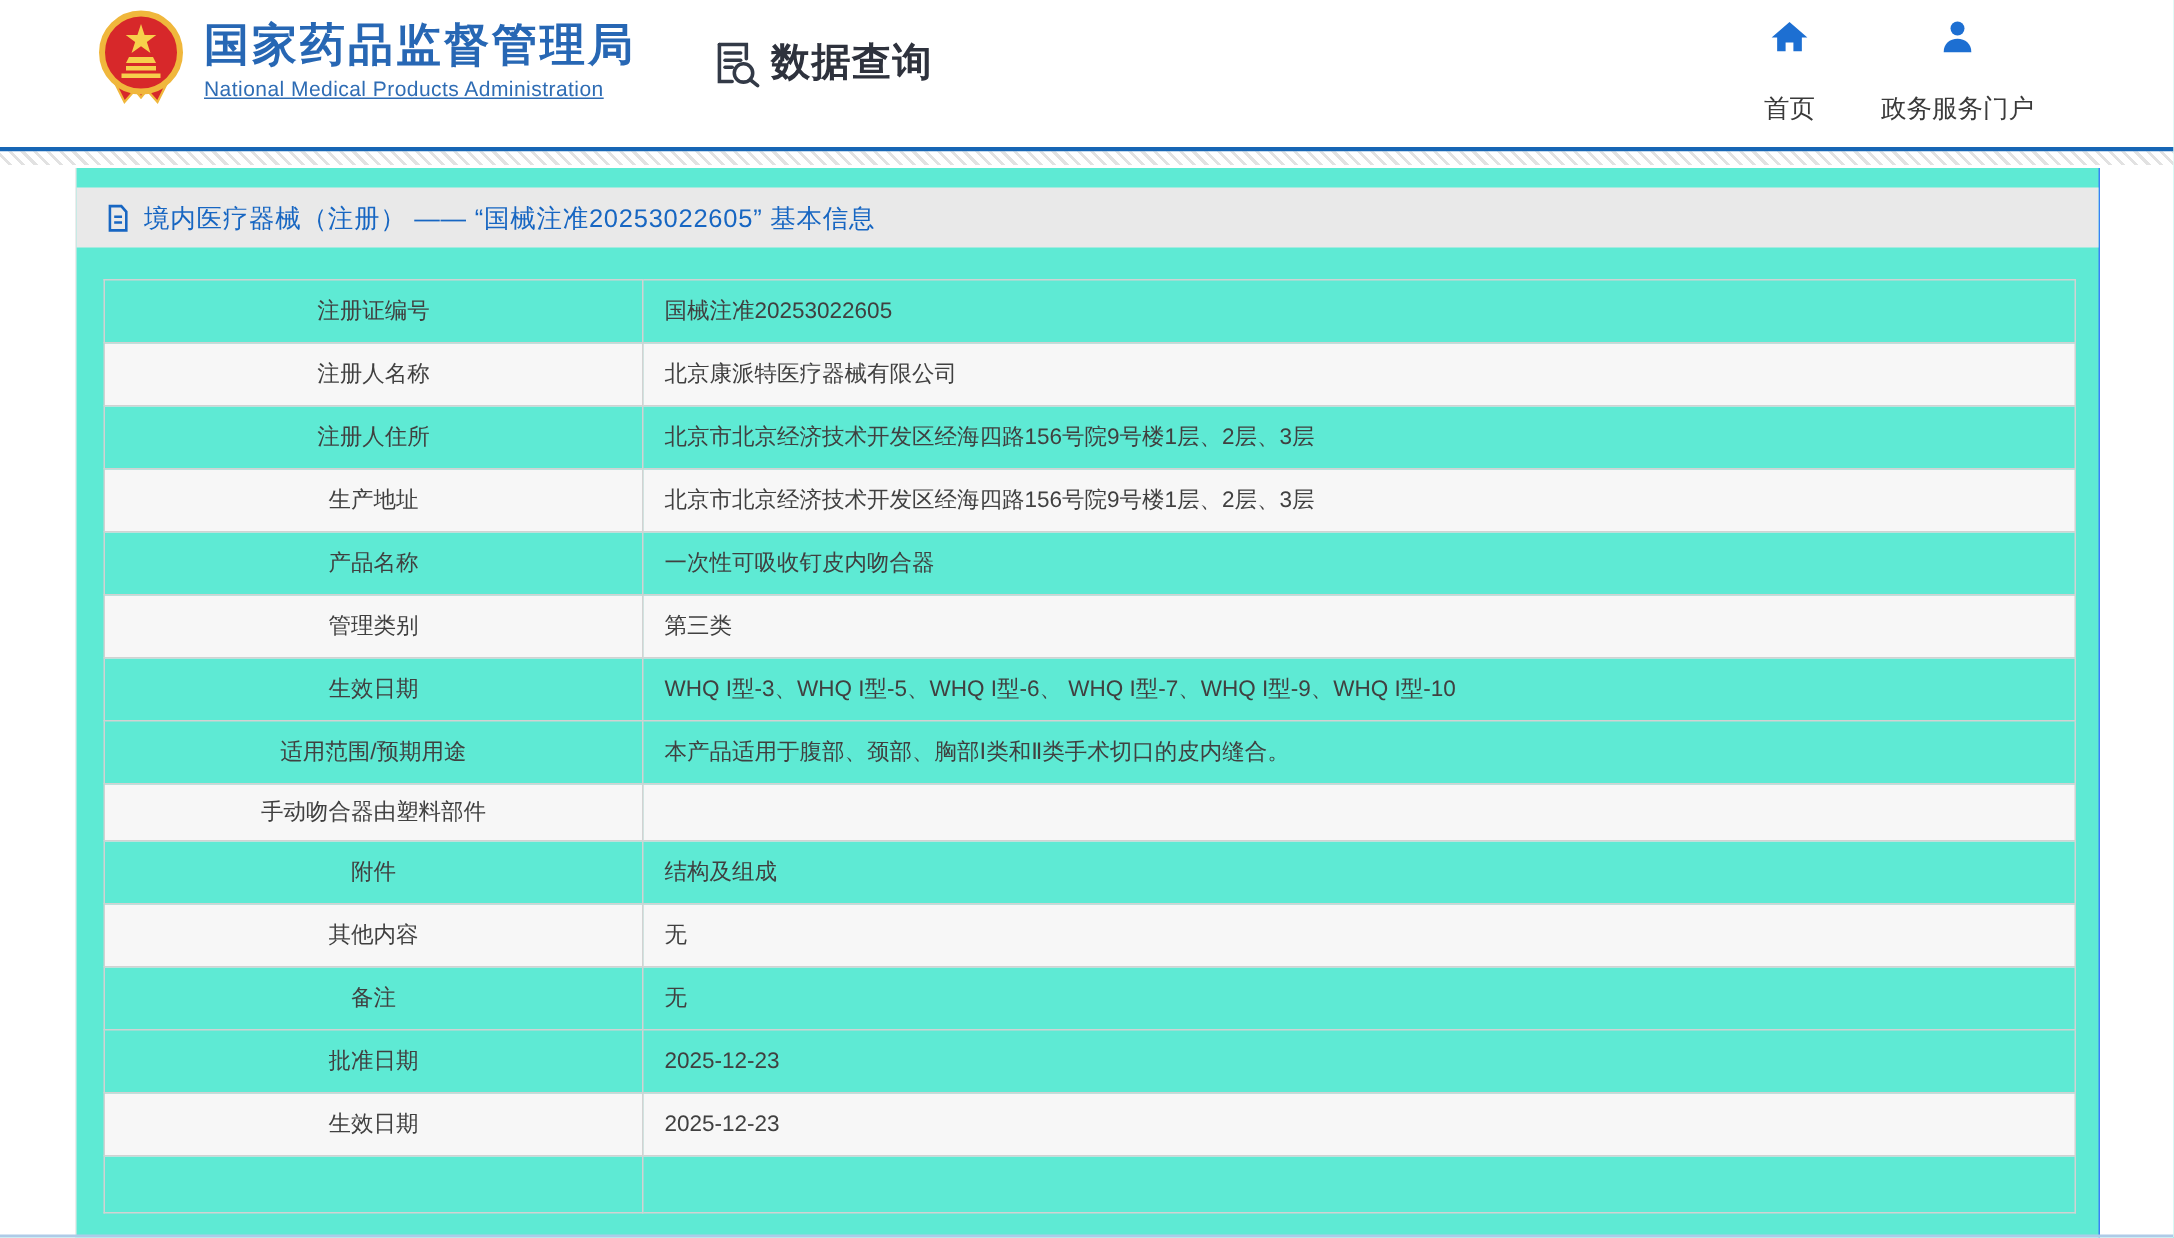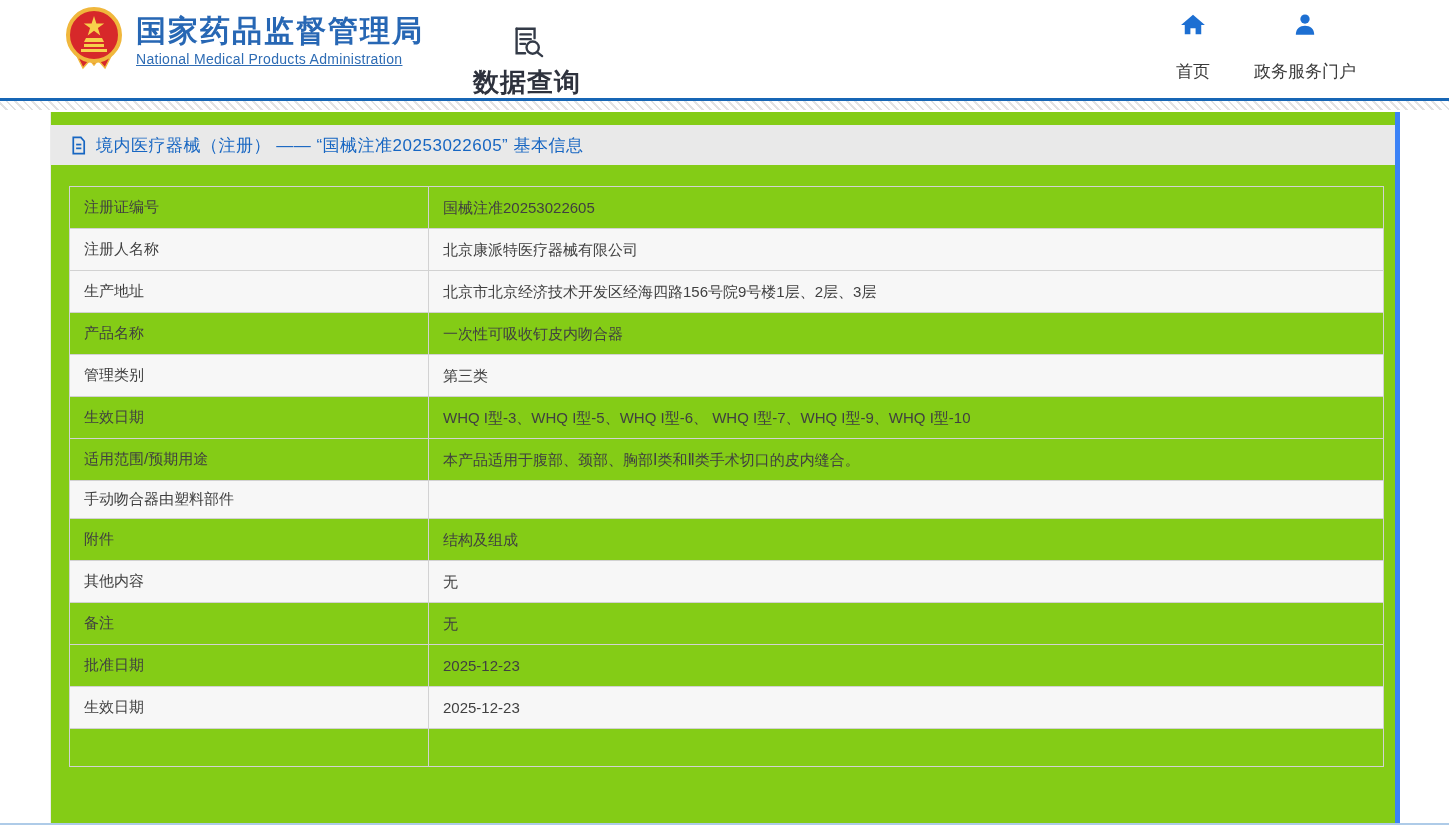--- a/index.html
+++ b/index.html
@@ -8,42 +8,42 @@
     font-family:"Liberation Sans","DejaVu Sans",sans-serif;
     overflow:hidden; position:relative; color:#404040;
   }
   
   .header { position:relative; height:98px; background:#fff; }
   .logo { position:absolute; left:62px; top:6px; display:flex; align-items:flex-start; cursor:pointer; }
   .emblem { width:64px; height:66px; }
   .org { margin-left:10px; padding-top:8px; }
   .org-zh { font-size:30px; font-weight:bold; color:#2767b4; letter-spacing:2px; line-height:34px; }
   .org-en { font-size:14px; color:#2e6cb4; margin-top:3px; letter-spacing:0.3px;text-decoration:underline; }
-  .query { position:absolute; left:473px; top:24px; display:flex; align-items:center; gap:7px; cursor:pointer;flex-direction:column; }
+  .query { position:absolute; left:473px; top:24px; display:flex; align-items:center; gap:7px; cursor:pointer; }
   .query-title { font-size:26px; color:#2e323d; font-weight:600; letter-spacing:1px; }
   .nav-item { position:absolute; top:12px; text-align:center; cursor:pointer; }
   .nav-item .lbl { display:block; margin-top:18px; font-size:17px; color:#3a3a3a; }
   .nav-home { left:1160px; width:66px; }
   .nav-portal { left:1244px; width:122px; }
   .nav-icon { width:26px; height:26px; }
   
   .divider-blue { height:3px; background:#1766b5; }
   .stripes { height:9px;
     background:repeating-linear-gradient(45deg,#ffffff 0 4px,#e2e2e2 4px 6px); }
   
   .panel { position:absolute; left:50px; top:112px; width:1350px; height:713px;
-    background:#84cc16; border-left:1px solid #ececec; border-right:5px solid #3b82f6; }
+    background:#5eead4; border-left:1px solid #ececec; border-right:1px solid #3b82f6; }
   .crumbbar { margin-top:13px; height:40px; background:#e9e9e9;
     display:flex; align-items:center; padding-left:18px; gap:8px; }
   .crumb-icon { width:19px; height:19px; flex:0 0 auto; }
   .crumb-text { font-size:17px; color:#1766c2; letter-spacing:0.5px; }
   
   .tablewrap { margin:21px 0 0 18px; width:1315px; }
   table { border-collapse:collapse; width:100%; font-size:15px; table-layout:fixed; }
-  th { width:359px; text-align:left; font-weight:normal; vertical-align:middle;
+  th { width:359px; text-align:center; font-weight:normal; vertical-align:middle;
        padding:5px 14px; border:1px solid #d2d2d2; color:#404040; height:38px; }
   td { padding:7px 14px; border:1px solid #d2d2d2; line-height:27px;
        vertical-align:middle; color:#404040; }
   tr.alt { background:#f7f7f7; }
   tr.filler { height:22px; }
   
   .bottom-line { position:absolute; left:0; bottom:0; width:1449px; height:2px; background:#aecbe8; }
 </style>
 </head>
 <body>
@@ -119,20 +119,24 @@
   <tr>
     <th>注册证编号</th>
     <td>国械注准20253022605</td>
   </tr>
 
   <tr class="alt">
     <th>注册人名称</th>
     <td>北京康派特医疗器械有限公司</td>
   </tr>
 
+  <tr>
+    <th>注册人住所</th>
+    <td>北京市北京经济技术开发区经海四路156号院9号楼1层、2层、3层</td>
+  </tr>
 
   <tr class="alt">
     <th>生产地址</th>
     <td>北京市北京经济技术开发区经海四路156号院9号楼1层、2层、3层</td>
   </tr>
 
   <tr>
     <th>产品名称</th>
     <td>一次性可吸收钉皮内吻合器</td>
   </tr>

